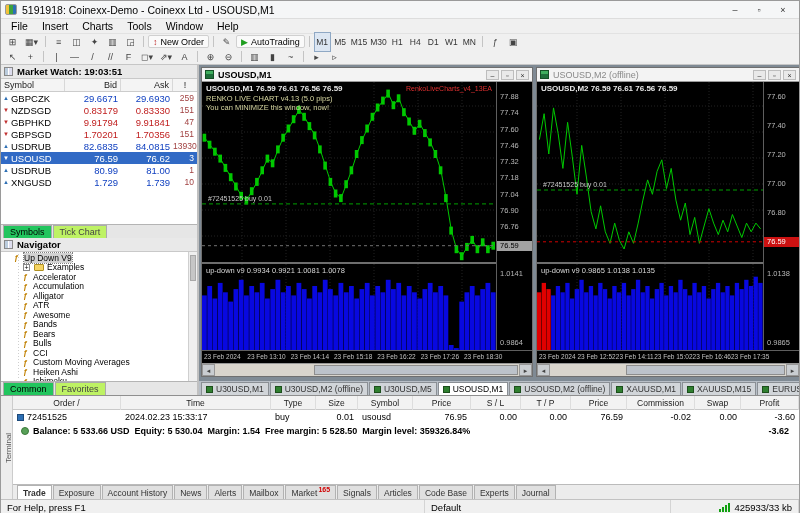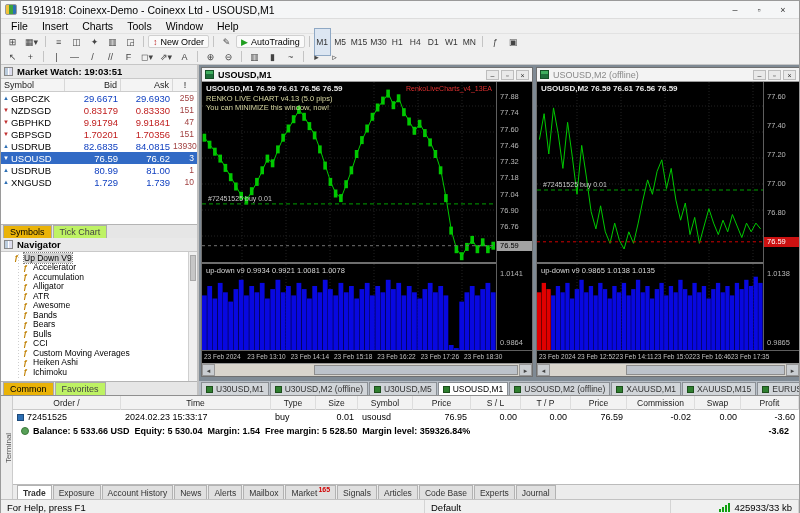--- a/index.html
+++ b/index.html
@@ -13,21 +13,21 @@
 .menubar{height:15px;display:flex;align-items:center;padding-left:3px;background:#f0f0f0;font-size:10.5px;border-bottom:1px solid #e2e2e2;flex:0 0 15px;}
 .menu-item{padding:16px 7px;}
 .toolbar{background:#f0f0f0;border-bottom:1px solid #c6c6c6;flex:0 0 30px;}
 .tb-row{height:15px;display:flex;align-items:center;padding:0 3px;gap:1px;}
 .tbtn{min-width:17px;height:13px;display:inline-flex;align-items:center;justify-content:center;font-size:9px;color:#444;padding:0 2px;gap:3px;border:1px solid transparent;border-radius:2px;}
 .tbtn-label{padding:0 4px;border-color:#d0d0d0;background:#fafafa;}
 .tlabel{font-size:9px;color:#000;white-space:nowrap;}
 .tsep{width:1px;height:11px;background:#c4c4c4;margin:0 3px;}
 .glyph{font-size:9px;}
 .glyph.red{color:#c03030}.glyph.green{color:#1f9e1f}
-.tfbtn{min-width:17px;height:28px;font-size:8.5px;display:inline-flex;align-items:center;justify-content:center;padding:0 0;color:#333;border:1px solid transparent;}
+.tfbtn{min-width:17px;height:20px;font-size:8.5px;display:inline-flex;align-items:center;justify-content:center;padding:0 0;color:#333;border:1px solid transparent;}
 .tfbtn.active{background:#dce6f2;border-color:#8fa8c4;}
 .main{flex:0 0 330px;display:flex;min-height:0;}
 .left-panel{width:196px;display:flex;flex-direction:column;background:#f0f0f0;}
 .splitter{width:2px;background:#c0c0c0;}
 .panel-title{height:14px;background:#e9e9e9;border-bottom:1px solid #c9c9c9;display:flex;align-items:center;padding:0 3px;font-size:9.5px;font-weight:bold;gap:4px;flex:0 0 14px;}
 .pt-ic{width:9px;height:9px;border:1px solid #888;background:linear-gradient(90deg,#bcd 0 45%,#fff 45% 55%,#dde 55% 100%);}
 .mw-header{height:13px;display:flex;font-size:9px;background:#f4f4f4;border-bottom:1px solid #cccccc;flex:0 0 13px;}
 .mw-col{border-right:1px solid #d8d8d8;padding:0 3px;display:flex;align-items:center;color:#222;}
 .mw-col.w0{width:64px;}.mw-col.w1{width:56px;justify-content:flex-end;}.mw-col.w2{width:52px;justify-content:flex-end;}.mw-col.w3{width:24px;justify-content:center;border-right:none;}
 .mw-rows{height:132px;background:#fff;overflow:hidden;flex:0 0 132px;}
@@ -37,21 +37,21 @@
 .arrow.up{color:#2d6fb4}.arrow.down{color:#c03030}
 .mw-bid{width:56px;text-align:right;padding-right:3px;}
 .mw-ask{width:52px;text-align:right;padding-right:3px;}
 .mw-bid.up,.mw-ask.up{color:#1040c0}
 .mw-bid.down,.mw-ask.down{color:#c02020}
 .mw-spread{width:24px;text-align:right;padding-right:3px;color:#a04040;font-size:8.5px;}
 .mw-row.selected{background:#316ac5;}
 .mw-row.selected span{color:#fff !important;}
 .panel-tabs{height:14px;display:flex;background:#e6e6e6;border-top:1px solid #b4b4b4;padding-left:2px;gap:1px;font-size:9px;align-items:flex-end;flex:0 0 14px;}
 .ptab{padding:0 6px;height:13px;display:inline-flex;align-items:center;background:#bef264;border:1px solid #ababab;border-bottom:none;color:#444;}
-.ptab.active{background:#eab308;color:#000;}
+.ptab.active{background:#22c55e;color:#000;}
 .nav-tree{flex:1;background:#fff;overflow:hidden;position:relative;padding-top:1px;}
 .nav-tree::before{content:"";position:absolute;left:17px;top:2px;bottom:2px;width:1px;background-image:repeating-linear-gradient(to bottom,#cfcfcf 0 1px,transparent 1px 3px);}
 .nav-item{height:9.5px;display:flex;align-items:center;font-size:8.5px;gap:3px;padding-left:13px;white-space:nowrap;position:relative;}
 .nav-item.ind1{padding-left:22px;}
 .f-ic{color:#c08000;font-weight:bold;font-style:italic;font-size:8px;width:7px;flex:0 0 7px;}
 .folder-ic{width:10px;height:7px;background:#f6d564;border:1px solid #b09020;border-radius:1px;flex:0 0 10px;}
 .expand-box{width:7px;height:7px;border:1px solid #8a8a8a;font-size:7px;line-height:5px;text-align:center;background:#fff;margin-right:1px;flex:0 0 7px;}
 .nav-label.selected{background:#d2d2d2;outline:1px dotted #808080;}
 .nav-scroll{position:absolute;right:0;top:0;bottom:0;width:9px;background:#efefef;border-left:1px solid #cfcfcf;z-index:2;}
 .nav-thumb{position:absolute;left:1px;right:1px;top:3px;height:26px;background:#c6c6c6;border:1px solid #a8a8a8;display:block;}
@@ -352,20 +352,25 @@
         <span class="pt-ic"></span>
         <span>Navigator</span>
       </div>
       <div class="nav-tree" id="nav-tree">
         <span class="nav-scroll">
             <span class="nav-thumb"></span>
           </span>
       <div class="nav-item">
             <span class="f-ic">ƒ</span>
             <span class="nav-label selected">Up Down V9</span>
+          </div>
+          <div class="nav-item ind1">
+            <span class="expand-box">+</span>
+            <span class="folder-ic"></span>
+            <span class="nav-label">Examples</span>
           </div>
           <div class="nav-item ind1">
             <span class="f-ic">ƒ</span>
             <span class="nav-label">Accelerator</span>
           </div>
           <div class="nav-item ind1">
             <span class="f-ic">ƒ</span>
             <span class="nav-label">Accumulation</span>
           </div>
           <div class="nav-item ind1">

